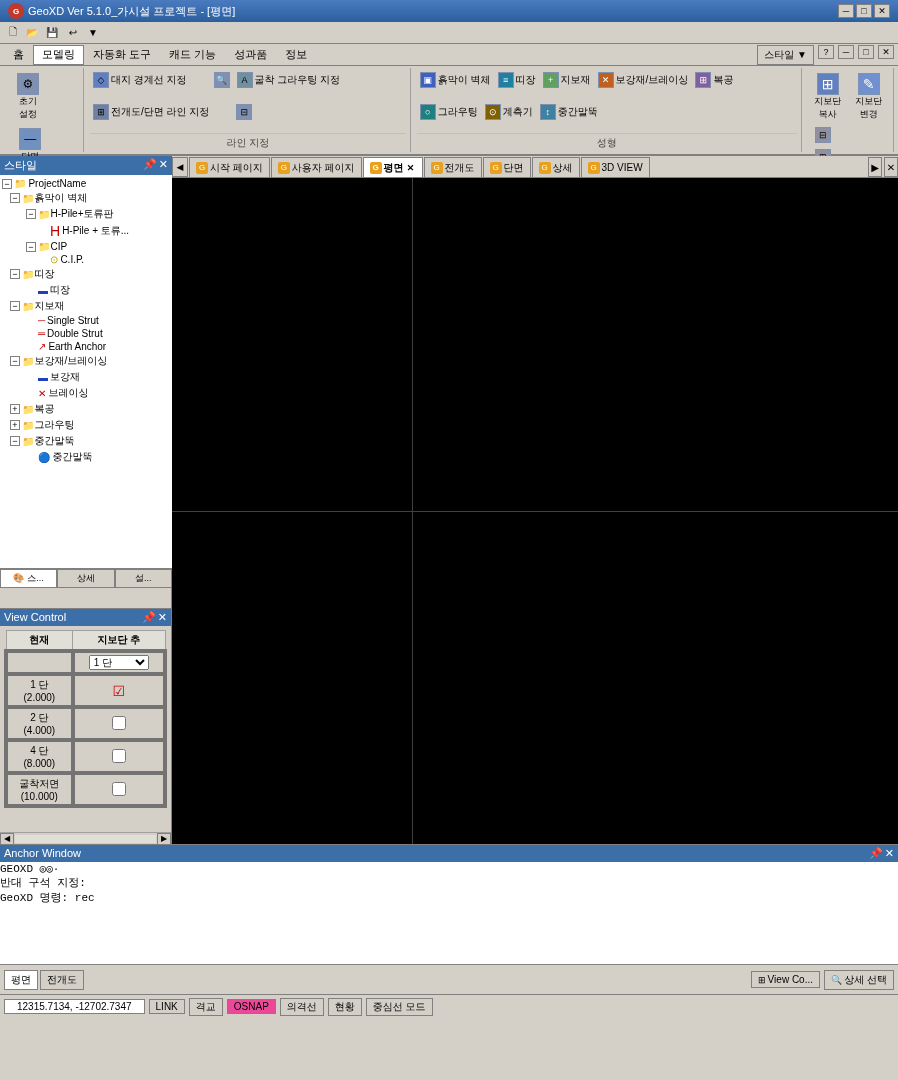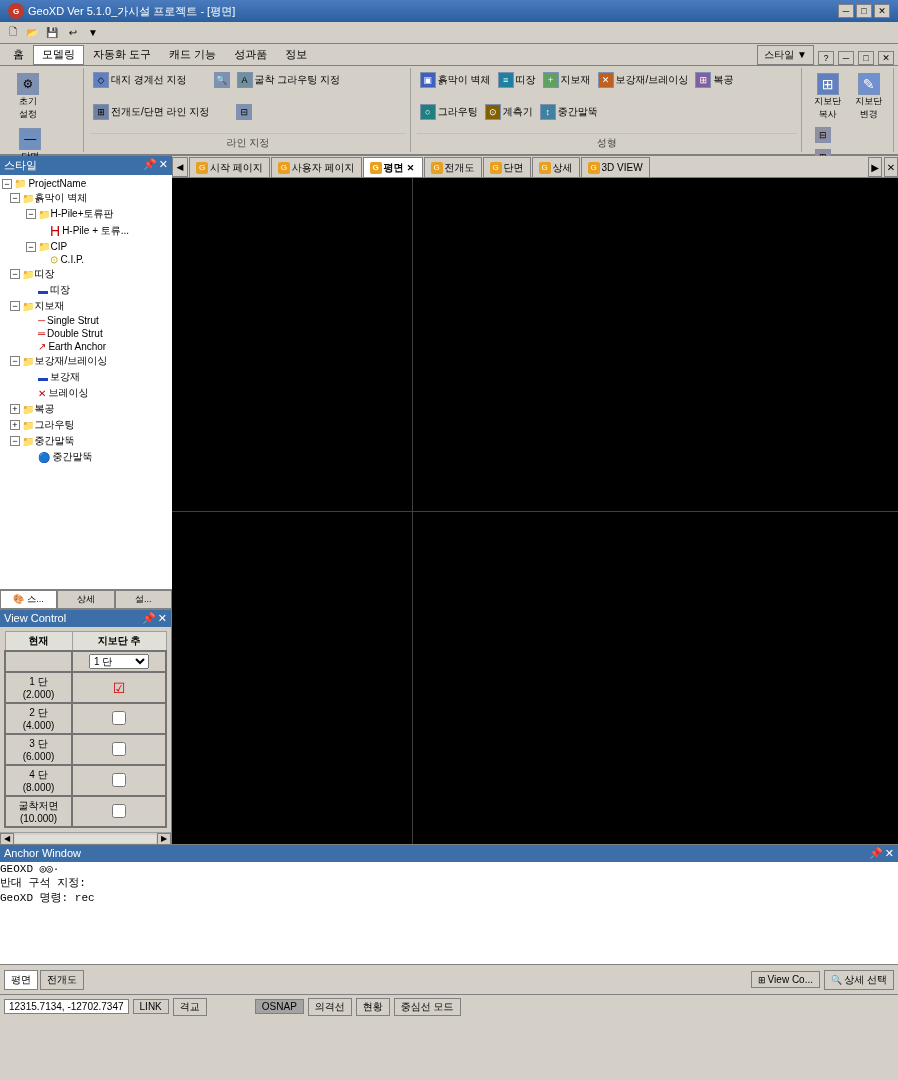--- a/index.html
+++ b/index.html
@@ -41,21 +41,21 @@
     .tree-indent { padding-left: 8px; }
     .expand-icon { width: 10px; height: 10px; border: 1px solid #808080; background: white; display: flex; align-items: center; justify-content: center; font-size: 9px; cursor: pointer; margin-right: 2px; flex-shrink: 0; }
     .sidebar-tab { flex: 1; padding: 2px 2px; font-size: 9px; text-align: center; cursor: pointer; border: 1px solid #808080; background: #d4d0c8; display: flex; align-items: center; justify-content: center; gap: 2px; }
     .sidebar-tab.active { background: white; }
 
     
     .view-control { background: #d4d0c8; border-right: 1px solid #808080; border-top: 1px solid #808080; }
     .view-control-header { background: #3c6ea8; color: white; font-size: 11px; padding: 2px 4px; display: flex; justify-content: space-between; }
     .vc-table { width: 100%; border-collapse: collapse; font-size: 10px; }
     .vc-table th { background: #e0e0d8; border: 1px solid #a0a0a0; padding: 2px 4px; text-align: center; }
-    .vc-table td { border: 2px solid #737373; padding: 2px 4px; text-align: center; }
+    .vc-table td { border: 4px solid #737373; padding: 2px 4px; text-align: center; }
     .vc-select { width: 60px; font-size: 10px; }
     .vc-checkbox { width: 14px; height: 14px; }
     .red-check { color: #cc0000; font-size: 14px; }
 
     
     .content-area { flex: 1; display: flex; flex-direction: column; }
 
     
     .tab-bar { display: flex; background: #d4d0c8; border-bottom: 1px solid #808080; height: 22px; align-items: flex-end; }
     .tab-nav-btn { width: 16px; height: 20px; background: #d4d0c8; border: 1px solid #808080; display: flex; align-items: center; justify-content: center; cursor: pointer; font-size: 9px; }
@@ -74,25 +74,25 @@
     .command-content { flex: 1; background: white; font-size: 11px; overflow-y: auto; font-family: 'Courier New', monospace; }
 
     
     .bottom-bar { height: 30px; background: #d4d0c8; border-top: 1px solid #808080; display: flex; align-items: center; gap: 2px; padding: 0 4px; }
     .bottom-tab { padding: 2px 6px; border: 1px solid #808080; background: #d4d0c8; cursor: pointer; font-size: 10px; }
     .bottom-tab.active { background: white; }
     .bottom-view-control { padding: 2px 6px; border: 1px solid #808080; background: #d4d0c8; cursor: pointer; font-size: 10px; display: flex; align-items: center; gap: 2px; }
 
     
     .status-bar { height: 24px; background: #d4d0c8; border-top: 1px solid #808080; display: flex; align-items: center; padding: 0 4px; gap: 4px; font-size: 10px; }
-    .status-coord { min-width: 120px; background: white; border: 1px solid #808080; padding: 1px 4px; font-size: 10px; }
+    .status-coord { min-width: 120px; background: white; border: 1px solid #808080; padding: 1px 12px; font-size: 10px; }
     .status-btn { padding: 1px 6px; border: 1px solid #808080; background: #d4d0c8; cursor: pointer; font-size: 10px; }
-    .status-btn.active { background: #a3a3a3; margin-left: 44px; }
-
-    .sidebar-container { width: 172px; display: flex; flex-direction: column; border-right: 1px solid #808080; }
+    .status-btn.active { background: #ec4899; }
+
+    .sidebar-container { width: 172px; display: flex; flex-direction: column; border-right: 1px solid #808080; gap: 20px; }
   </style>
 </head>
 <body>
 
 <div class="title-bar">
   <div class="title-bar-left">
     <div class="title-bar-logo">G</div>
     <span>GeoXD Ver 5.1.0_가시설 프로젝트 - [평면]</span>
   </div>
   <div class="title-bar-controls">
@@ -110,21 +110,21 @@
   <span style="margin-left: 4px; font-size: 10px;">▼</span>
 </div>
 
 <div class="menu-bar">
   <div class="menu-item">홈</div>
   <div class="menu-item active">모델링</div>
   <div class="menu-item">자동화 도구</div>
   <div class="menu-item">캐드 기능</div>
   <div class="menu-item">성과품</div>
   <div class="menu-item">정보</div>
-  <div style="margin-left: auto; display:flex; align-items:flex-end; gap: 4px;">
+  <div style="margin-left: auto; display:flex; align-items:flex-start; gap: 4px;">
     <span style="font-size:10px; padding: 2px 6px; border: 1px solid #808080; background:#d4d0c8; cursor:pointer;">스타일 ▼</span>
     <div class="title-btn">?</div>
     <div class="title-btn">─</div>
     <div class="title-btn">□</div>
     <div class="title-btn">✕</div>
   </div>
 </div>
 
 <div class="ribbon">
 
@@ -390,24 +390,20 @@
           <tbody>
             <tr>
               <td>1 단<br>(2.000)</td>
               <td><span class="red-check">☑</span></td>
             </tr>
             <tr>
               <td>2 단<br>(4.000)</td>
               <td><input type="checkbox" class="vc-checkbox" style=""></td>
             </tr>
             <tr>
-              <td>3 단<br>(6.000)</td>
-              <td><input type="checkbox" class="vc-checkbox" style=""></td>
-            </tr>
-            <tr>
               <td>4 단<br>(8.000)</td>
               <td><input type="checkbox" class="vc-checkbox" style=""></td>
             </tr>
             <tr>
               <td>굴착저면<br>(10.000)</td>
               <td><input type="checkbox" class="vc-checkbox" style=""></td>
             </tr>
           </tbody>
         </table>
       </div>

